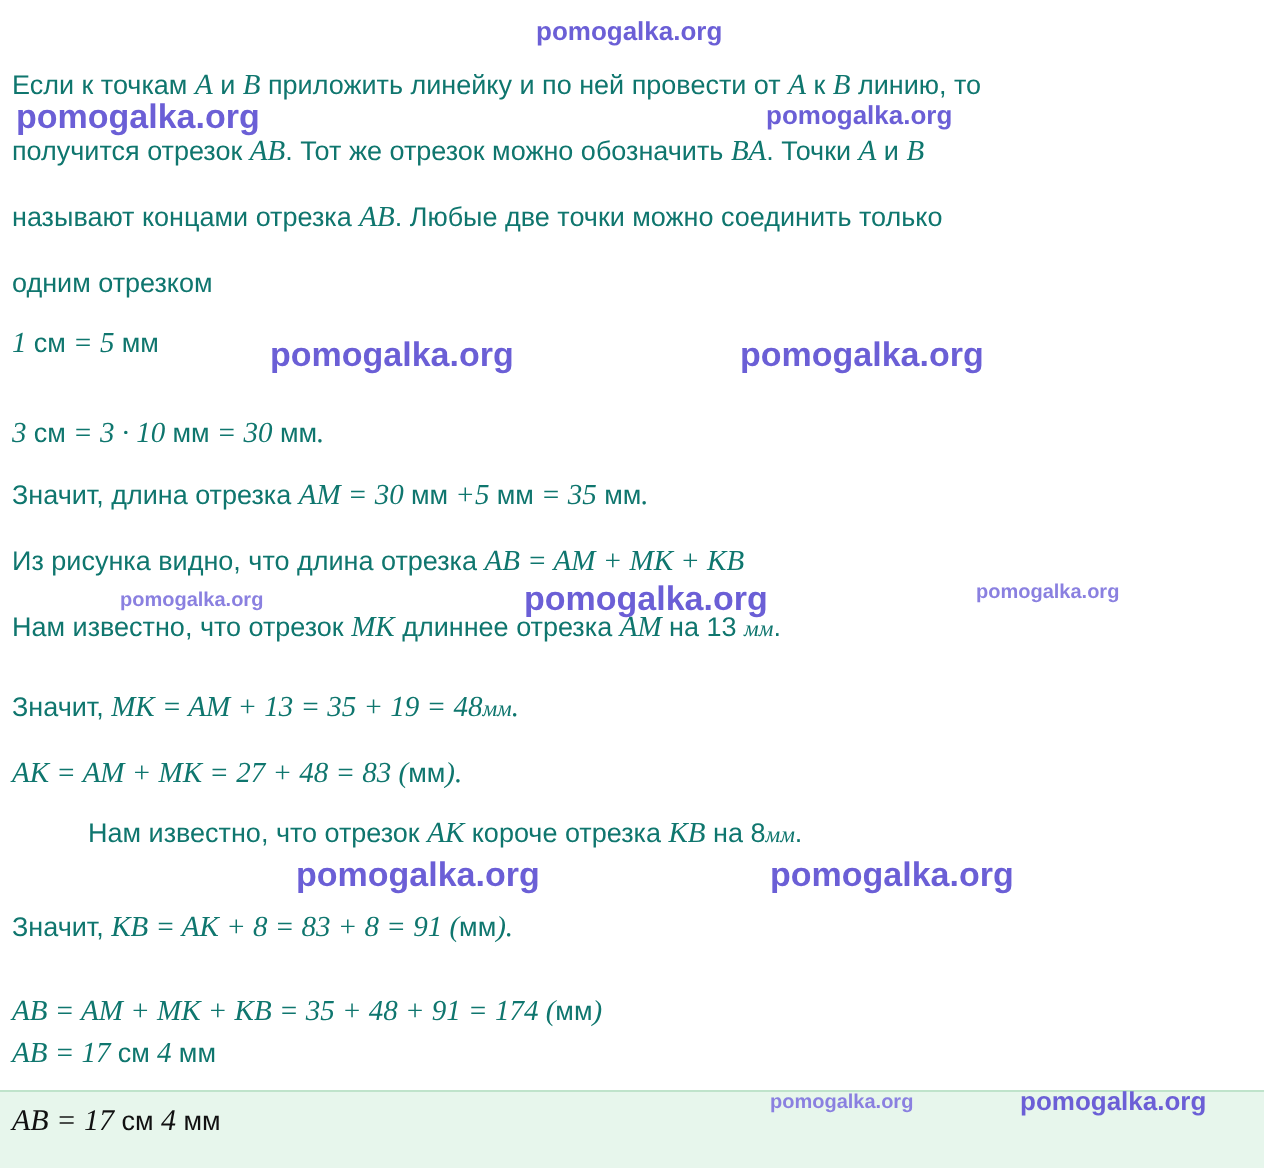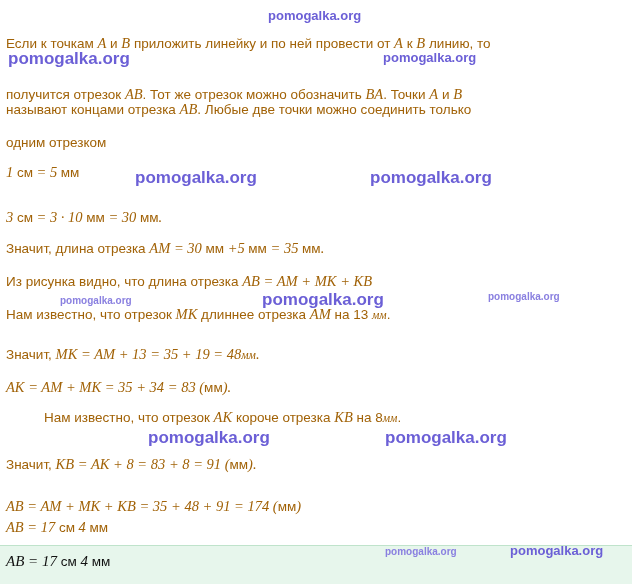--- a/index.html
+++ b/index.html
@@ -34,21 +34,21 @@
   .wm.big { font-size: 17px; color: #6b5fd6; }
   .wm.top { font-size: 13px; }
 
   
   .line {
     position: absolute;
     left: 6px;
     font-size: 14.5px;
     line-height: 18px;
     white-space: nowrap;
-    color: #a16207;
+    color: #0f766e;
   }
   .mathy {
     font-family: "Liberation Serif", serif;
     font-style: italic;
   }
   .sans {
     font-family: "Liberation Sans", sans-serif;
     font-style: normal;
     font-size: 13.5px;
   }
@@ -74,30 +74,30 @@
 </style>
 </head>
 <body>
 
 <div class="page">
 
   <div class="answer-bar"></div>
 
   <div id="text-layer">
       <div class="line" style="top: 34px;"><span class="sans">Если к точкам </span><span class="mathy">A</span><span class="sans"> и </span><span class="mathy">B</span><span class="sans"> приложить линейку и по ней провести от </span><span class="mathy">A</span><span class="sans"> к </span><span class="mathy">B</span><span class="sans"> линию, то</span></div>
-      <div class="line" style="top: 85px; text-align: right;"><span class="sans">получится отрезок </span><span class="mathy">AB</span><span class="sans">. Тот же отрезок можно обозначить </span><span class="mathy">BA</span><span class="sans">. Точки </span><span class="mathy">A</span><span class="sans"> и </span><span class="mathy">B</span></div>
+      <div class="line" style="top: 67px; text-align: right;"><span class="sans">получится отрезок </span><span class="mathy">AB</span><span class="sans">. Тот же отрезок можно обозначить </span><span class="mathy">BA</span><span class="sans">. Точки </span><span class="mathy">A</span><span class="sans"> и </span><span class="mathy">B</span></div>
       <div class="line" style="top: 100px;"><span class="sans">называют концами отрезка </span><span class="mathy">AB</span><span class="sans">. Любые две точки можно соединить только</span></div>
       <div class="line" style="top: 133px;"><span class="sans">одним отрезком</span></div>
       <div class="line" style="top: 163px;"><span class="mathy">1 </span><span class="sans">см</span><span class="mathy"> = 5 </span><span class="sans">мм</span></div>
       <div class="line" style="top: 208px;"><span class="mathy">3 </span><span class="sans">см</span><span class="mathy"> = 3 · 10 </span><span class="sans">мм</span><span class="mathy"> = 30 </span><span class="sans">мм</span><span class="mathy">.</span></div>
       <div class="line" style="top: 239px;"><span class="sans">Значит, длина отрезка </span><span class="mathy">AM</span><span class="mathy"> = 30 </span><span class="sans">мм</span><span class="mathy"> +5 </span><span class="sans">мм</span><span class="mathy"> = 35 </span><span class="sans">мм</span><span class="mathy">.</span></div>
       <div class="line" style="top: 272px;"><span class="sans">Из рисунка видно, что длина отрезка </span><span class="mathy">AB</span><span class="mathy"> = </span><span class="mathy">AM</span><span class="mathy"> + </span><span class="mathy">MK</span><span class="mathy"> + </span><span class="mathy">KB</span></div>
       <div class="line" style="top: 305px; text-align: right;"><span class="sans">Нам известно, что отрезок </span><span class="mathy">MK</span><span class="sans"> длиннее отрезка </span><span class="mathy">AM</span><span class="sans"> на 13 </span><span class="mathy" style="font-size: 11.5px;">мм</span><span class="sans">.</span></div>
       <div class="line" style="top: 345px;"><span class="sans">Значит, </span><span class="mathy">MK</span><span class="mathy"> = </span><span class="mathy">AM</span><span class="mathy"> + 13 = 35 + 19 = 48</span><span class="mathy" style="font-size: 11.5px;">мм</span><span class="mathy">.</span></div>
-      <div class="line" style="top: 378px;"><span class="mathy">AK</span><span class="mathy"> = </span><span class="mathy">AM</span><span class="mathy"> + </span><span class="mathy">MK</span><span class="mathy"> = 35 + 34 = 83 (</span><span class="sans">мм</span><span class="mathy">).</span></div>
+      <div class="line" style="top: 378px;"><span class="mathy">AK</span><span class="mathy"> = </span><span class="mathy">AM</span><span class="mathy"> + </span><span class="mathy">MK</span><span class="mathy"> = 27 + 48 = 83 (</span><span class="sans">мм</span><span class="mathy">).</span></div>
       <div class="line" style="top: 408px; margin-left: 38px;"><span class="sans">Нам известно, что отрезок </span><span class="mathy">AK</span><span class="sans"> короче отрезка </span><span class="mathy">KB</span><span class="sans"> на 8</span><span class="mathy" style="font-size: 11.5px;">мм</span><span class="sans">.</span></div>
       <div class="line" style="top: 455px; text-align: right;"><span class="sans">Значит, </span><span class="mathy">KB</span><span class="mathy"> = </span><span class="mathy">AK</span><span class="mathy"> + 8 = 83 + 8 = 91 (</span><span class="sans">мм</span><span class="mathy">).</span></div>
       <div class="line" style="top: 485px; margin-top: 12px;"><span class="mathy">AB</span><span class="mathy"> = </span><span class="mathy">AM</span><span class="mathy"> + </span><span class="mathy">MK</span><span class="mathy"> + </span><span class="mathy">KB</span><span class="mathy"> = 35 + 48 + 91 = 174 (</span><span class="sans">мм</span><span class="mathy">)</span></div>
       <div class="line" style="top: 518px;"><span class="mathy">AB</span><span class="mathy"> = 17 </span><span class="sans">см</span><span class="mathy"> 4 </span><span class="sans">мм</span></div>
     </div>
 
   <div class="answer-text" id="answer-line"><span class="mathy">AB</span><span class="mathy"> = 17 </span><span class="sans">см</span><span class="mathy"> 4 </span><span class="sans">мм</span></div>
 
   <div id="watermark-layer">
       <div class="wm top" style="left: 268px; top: 8px;">pomogalka.org</div>

